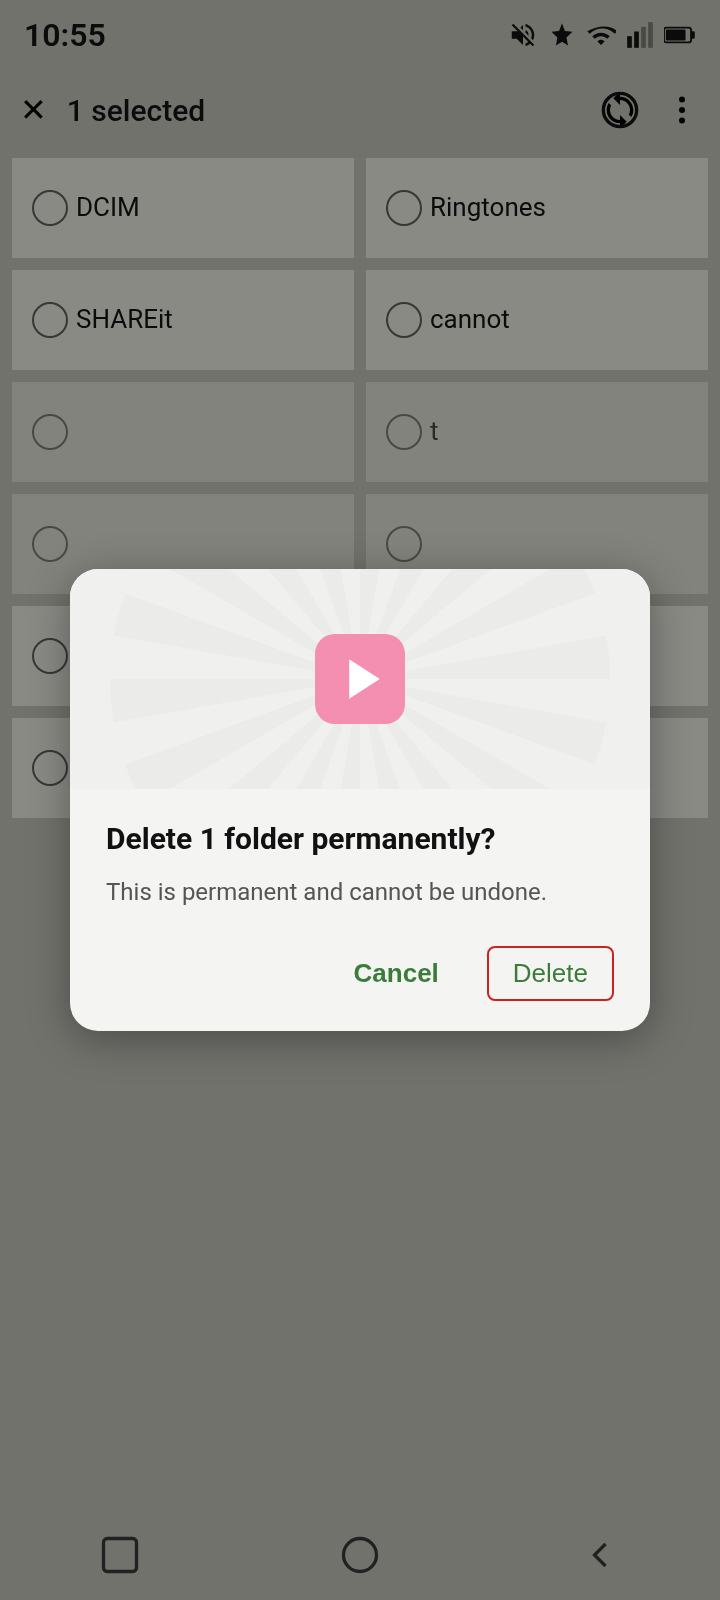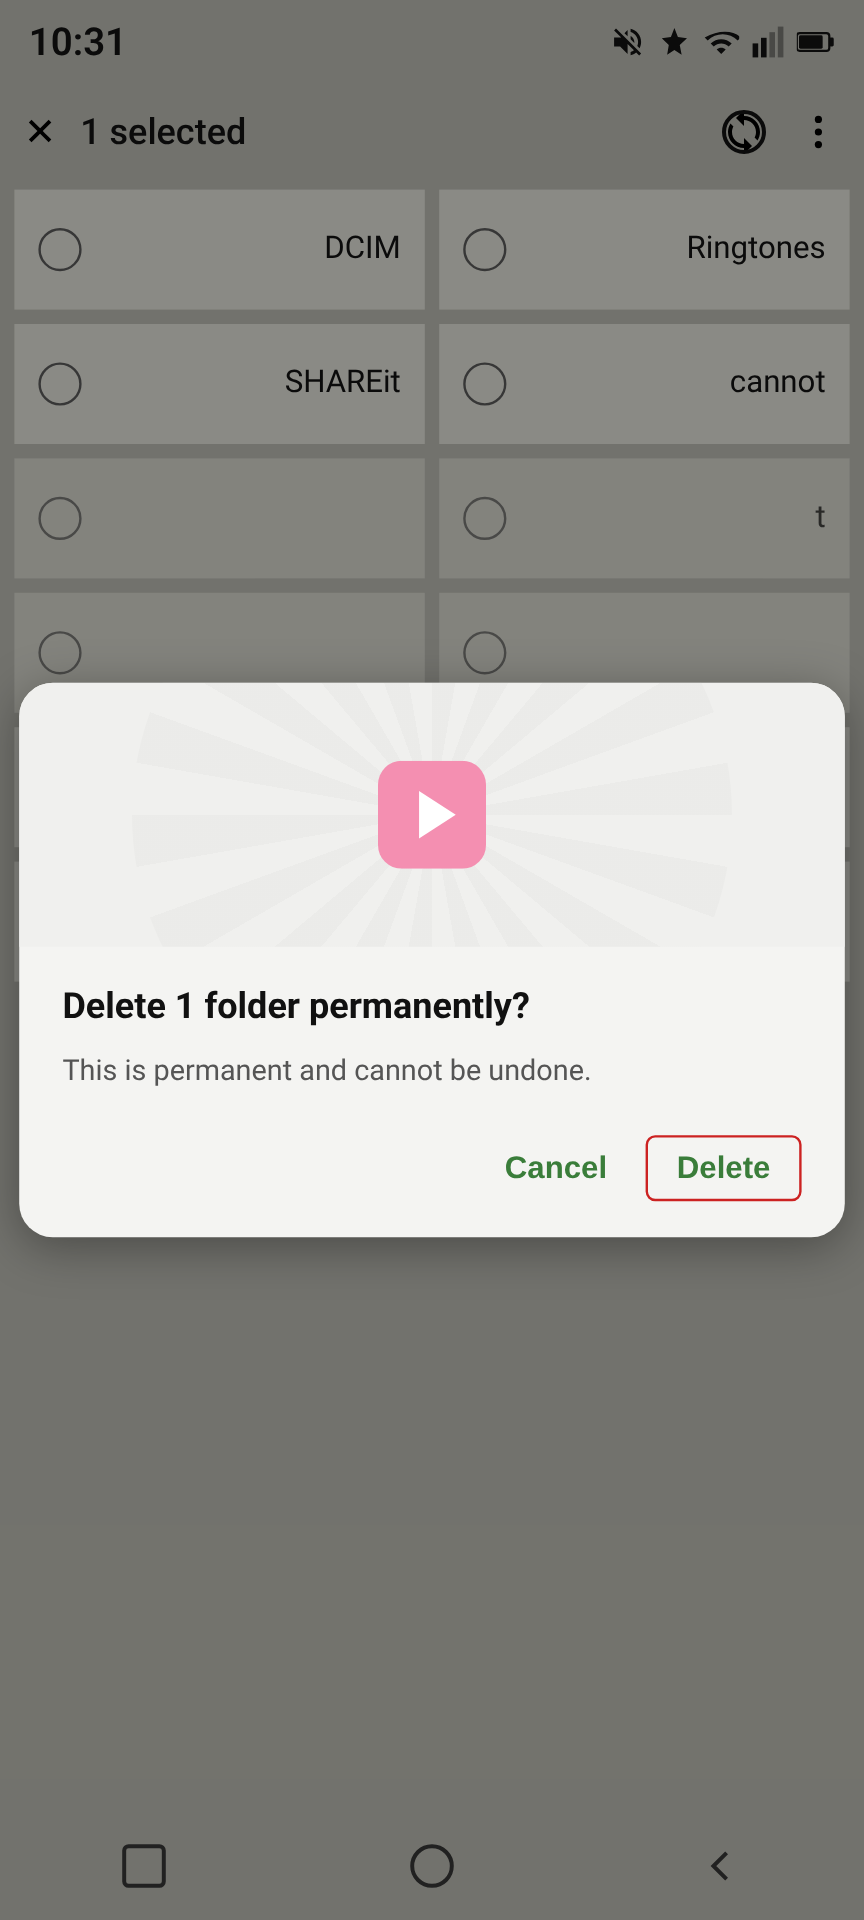--- a/index.html
+++ b/index.html
@@ -69,23 +69,22 @@
       display: grid;
       grid-template-columns: 1fr 1fr;
       gap: 12px;
     }
     .folder-item {
       background: #d4d4cc;
       border-radius: 0;
       padding: 24px 20px;
       display: flex;
       align-items: center;
-      gap: 26px;
+      gap: 8px;
       min-height: 100px;
-      justify-content: space-between;
     }
     .folder-radio {
       width: 36px;
       height: 36px;
       border-radius: 50%;
       border: 2.5px solid #555;
       background: transparent;
       flex-shrink: 0;
       display: flex;
       align-items: center;
@@ -119,21 +118,21 @@
       z-index: 10;
       display: flex;
       align-items: center;
       justify-content: center;
     }
 
     
     .dialog {
       background: #f4f4f2;
       border-radius: 28px;
-      width: 688px;
+      width: 580px;
       overflow: hidden;
       box-shadow: 0 8px 40px rgba(0,0,0,0.35);
     }
     .dialog-hero {
       width: 100%;
       height: 220px;
       background: #f0f0ee;
       display: flex;
       align-items: center;
       justify-content: center;
@@ -172,36 +171,36 @@
     .dialog-message {
       font-size: 24px;
       color: #555;
       line-height: 1.4;
       margin-bottom: 36px;
       margin-top: 17px;
     }
     .dialog-buttons {
       display: flex;
       justify-content: flex-end;
-      gap: 12px;
+      gap: 28px;
       padding-bottom: 10px;
     }
     .btn-cancel {
       font-size: 26px;
       font-weight: 600;
       color: #3a7d3a;
       background: none;
       border: none;
       cursor: pointer;
       padding: 10px 20px;
       border-radius: 8px;
     }
     .btn-delete {
       font-size: 26px;
-      font-weight: 700;
+      font-weight: 400;
       color: #3a7d3a;
       background: none;
       border: 2px solid #cc2222;
       cursor: pointer;
       padding: 10px 24px;
       border-radius: 8px;
     }
 
     
     .nav-bar {
@@ -219,21 +218,21 @@
       height: 60px;
       display: flex;
       align-items: center;
       justify-content: center;
     }
   </style>
 </head>
 <body>
 
 <div class="status-bar">
-  <span class="status-time">10:31</span>
+  <span class="status-time">10:55</span>
   <div class="status-icons">
 
     <svg width="30" height="30" viewBox="0 0 24 24">
         <path d="M16.5 12c0-1.77-1.02-3.29-2.5-4.03v2.21l2.45 2.45c.03-.2.05-.41.05-.63zm2.5 0c0 .94-.2 1.82-.54 2.64l1.51 1.51C20.63 14.91 21 13.5 21 12c0-4.28-2.99-7.86-7-8.77v2.06c2.89.86 5 3.54 5 6.71zM4.27 3L3 4.27 7.73 9H3v6h4l5 5v-6.73l4.25 4.25c-.67.52-1.42.93-2.25 1.18v2.06c1.38-.31 2.63-.95 3.69-1.81L19.73 21 21 19.73l-9-9L4.27 3zM12 4L9.91 6.09 12 8.18V4z"></path>
       </svg>
 
     <svg width="28" height="28" viewBox="0 0 24 24">
         <path d="M12 2L9.5 8.5 3 9.27l5 4.87-1.18 6.88L12 17.77l5.18 3.25L15.82 14.14 21 9.27l-6.5-.77z"></path>
       </svg>
 

